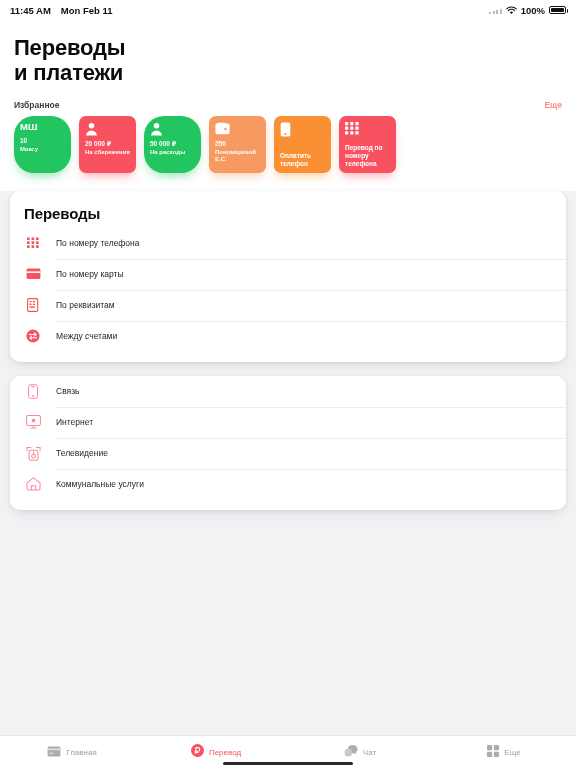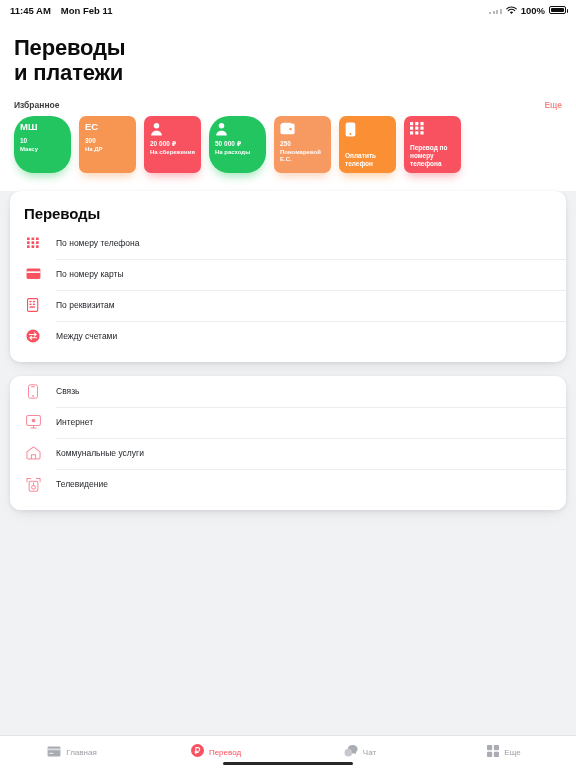--- a/index.html
+++ b/index.html
@@ -130,25 +130,20 @@
       </div>
 
       <div class="fav-row">
 
         <div class="fav-card green">
           <div class="fav-initials">МШ</div>
           <div class="fav-amount">10</div>
           <div class="fav-sub">Максу</div>
         </div>
 
-        <div class="fav-card orange">
-          <div class="fav-initials">ЕС</div>
-          <div class="fav-amount">300</div>
-          <div class="fav-sub">На ДР</div>
-        </div>
 
         <div class="fav-card red">
           <div class="fav-icon">
             <svg width="13" height="14" viewBox="0 0 16 17">
               <circle cx="8" cy="4.4" r="3.4" fill="#fff"></circle>
               <path d="M1.4 16.5c0-3.6 3-6 6.6-6s6.6 2.4 6.6 6H1.4Z" fill="#fff"></path>
             </svg>
           </div>
           <div class="fav-amount">20 000 ₽</div>
           <div class="fav-sub">На сбережения</div>
@@ -293,38 +288,38 @@
               <rect x="0.6" y="0.6" width="14.8" height="10.6" rx="1.8" fill="none" stroke="#f9889a" stroke-width="1.1"></rect>
               <circle cx="8" cy="5.9" r="2" fill="#f9889a"></circle>
               <path d="M8 11.5v2.4M5.2 14h5.6" stroke="#f9889a" stroke-width="1.1" stroke-linecap="round"></path>
             </svg>
           </span>
           <span class="rlabel">Интернет</span>
         </div>
 
         <div class="row">
           <span class="ricon">
-            <svg width="15" height="14" viewBox="0 0 16 15">
-              <path d="M1 6.3 8 1l7 5.3v6.1a1.6 1.6 0 0 1-1.6 1.6H2.6A1.6 1.6 0 0 1 1 12.4V6.3Z" fill="none" stroke="#f9889a" stroke-width="1.1" stroke-linejoin="round"></path>
-              <path d="M5.7 14V9.3h4.6V14" fill="none" stroke="#f9889a" stroke-width="1.1" stroke-linejoin="round"></path>
-            </svg>
-          </span>
-          <span class="rlabel">Коммунальные услуги</span>
-        </div>
-
-        <div class="row">
-          <span class="ricon">
             <svg width="15" height="15" viewBox="0 0 16 16">
               <path d="M1.1 5V1.6h4M15 5V1.6h-4" fill="none" stroke="#f9889a" stroke-width="1.1" stroke-linecap="round"></path>
               <rect x="3.3" y="4.6" width="9.4" height="10.6" rx="1.8" fill="none" stroke="#f9889a" stroke-width="1.1"></rect>
               <path d="M8 6.2v2.1" stroke="#f9889a" stroke-width="1.1" stroke-linecap="round"></path>
               <circle cx="8" cy="11" r="2" fill="none" stroke="#f9889a" stroke-width="1.1"></circle>
             </svg>
           </span>
           <span class="rlabel">Телевидение</span>
+        </div>
+
+        <div class="row">
+          <span class="ricon">
+            <svg width="15" height="14" viewBox="0 0 16 15">
+              <path d="M1 6.3 8 1l7 5.3v6.1a1.6 1.6 0 0 1-1.6 1.6H2.6A1.6 1.6 0 0 1 1 12.4V6.3Z" fill="none" stroke="#f9889a" stroke-width="1.1" stroke-linejoin="round"></path>
+              <path d="M5.7 14V9.3h4.6V14" fill="none" stroke="#f9889a" stroke-width="1.1" stroke-linejoin="round"></path>
+            </svg>
+          </span>
+          <span class="rlabel">Коммунальные услуги</span>
         </div>
 
       </div>
     </div>
 
   </div>
 
   <div class="tabbar">
 
     <div class="tab">

